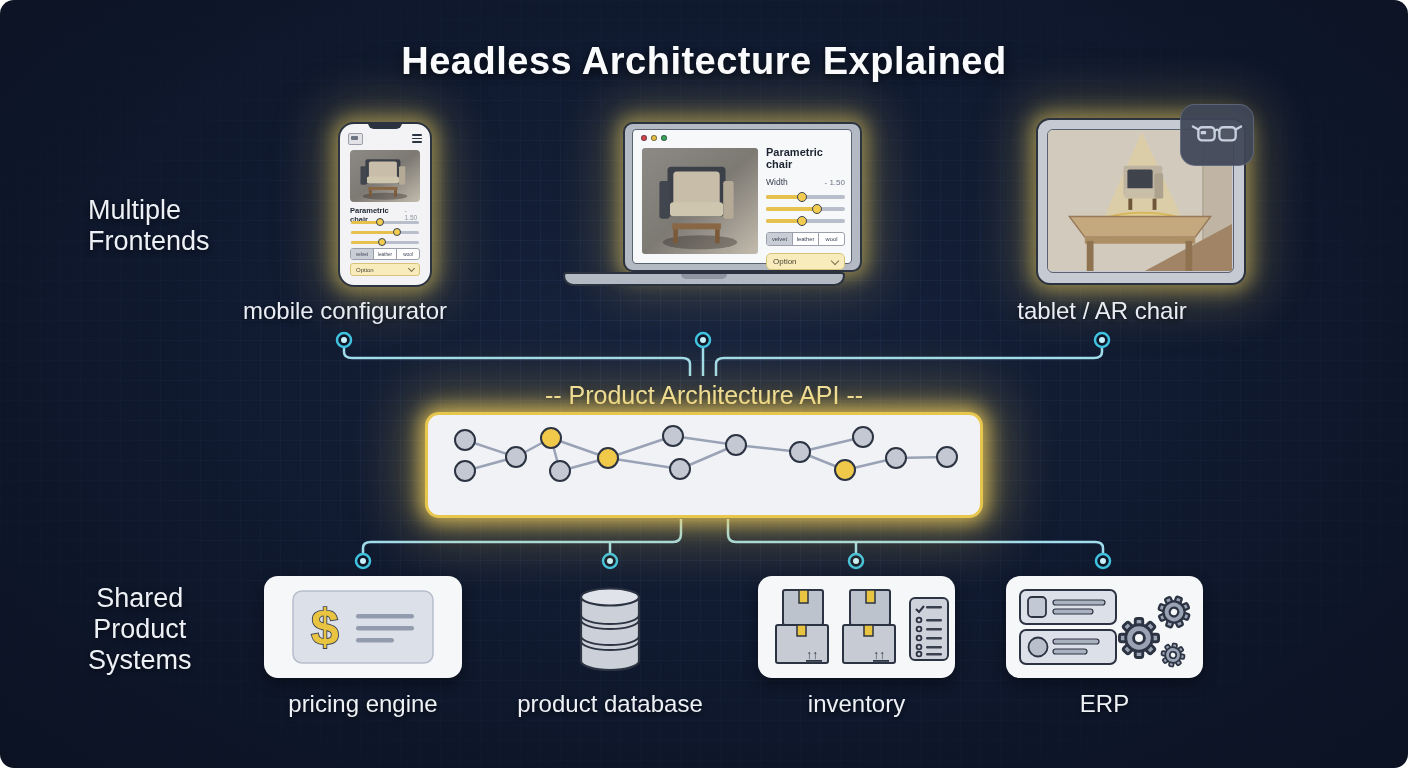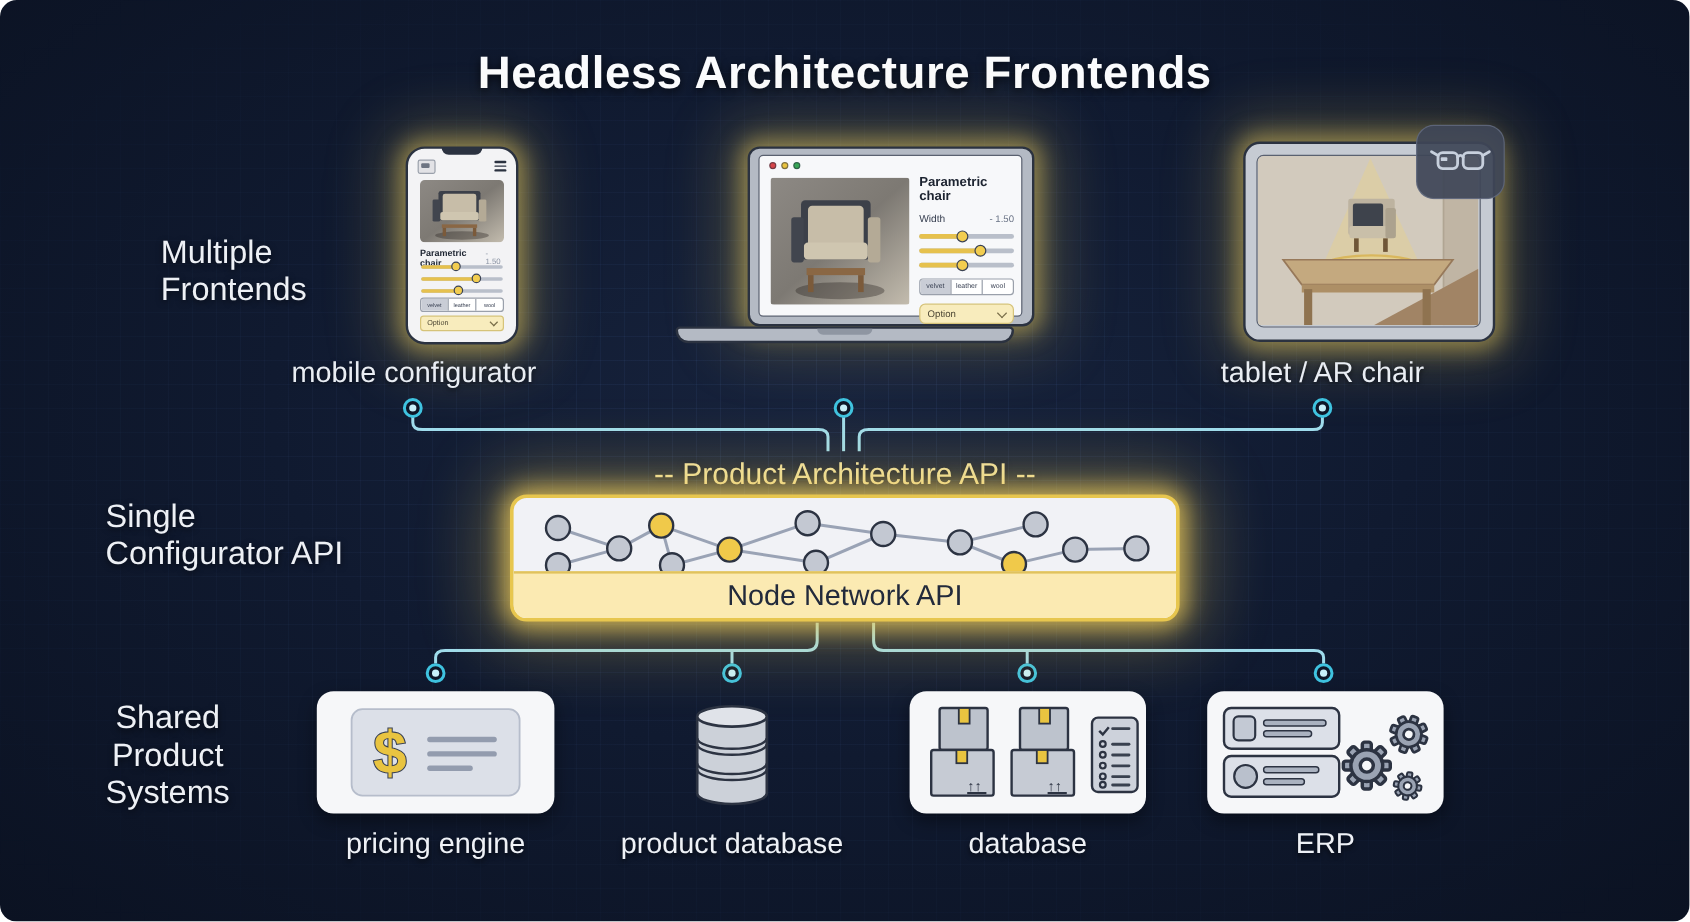--- a/index.html
+++ b/index.html
@@ -83,29 +83,25 @@
   
   .card{top:576px;height:102px;background:#f6f7f9;border-radius:14px;box-shadow:0 6px 14px rgba(0,0,0,.4);}
   svg text{font-family:"Liberation Sans",sans-serif;}
 </style>
 </head>
 <body>
 
 <div class="stage">
   <div class="grid"></div>
 
-  <div class="abs title">Headless Architecture Frontends</div>
-
-  <div class="abs side-label" style="left:88px;top:195px;margin-left:46px;">
+  <div class="abs title">Headless Architecture Explained</div>
+
+  <div class="abs side-label" style="left:88px;top:195px;">
     <div>Multiple</div>
     <div>Frontends</div>
-  </div>
-  <div class="abs side-label" style="left:88px;top:415px;">
-    <div>Single</div>
-    <div>Configurator API</div>
   </div>
   <div class="abs side-label" style="left:88px;top:583px;text-align:center;">
     <div>Shared</div>
     <div>Product</div>
     <div>Systems</div>
   </div>
 
   <div class="abs phone glow">
     <div class="abs notch"></div>
     <div class="abs p-logo">
@@ -331,21 +327,20 @@
         <circle cx="180" cy="43" r="10" fill="#f0c94a" stroke="#2c3342" stroke-width="2"></circle>
         <circle cx="245" cy="21" r="10" fill="#c3c8d2" stroke="#2c3342" stroke-width="2"></circle>
         <circle cx="252" cy="54" r="10" fill="#c3c8d2" stroke="#2c3342" stroke-width="2"></circle>
         <circle cx="308" cy="30" r="10" fill="#c3c8d2" stroke="#2c3342" stroke-width="2"></circle>
         <circle cx="372" cy="37" r="10" fill="#c3c8d2" stroke="#2c3342" stroke-width="2"></circle>
         <circle cx="417" cy="55" r="10" fill="#f0c94a" stroke="#2c3342" stroke-width="2"></circle>
         <circle cx="435" cy="22" r="10" fill="#c3c8d2" stroke="#2c3342" stroke-width="2"></circle>
         <circle cx="468" cy="43" r="10" fill="#c3c8d2" stroke="#2c3342" stroke-width="2"></circle>
         <circle cx="519" cy="42" r="10" fill="#c3c8d2" stroke="#2c3342" stroke-width="2"></circle>
       </svg>
-    <div class="node-band">Node Network API</div>
   </div>
 
   <div class="abs card" style="left:264px;width:198px;">
     <svg width="198" height="102" viewBox="0 0 198 102">
       <rect x="29" y="15" width="140" height="72" rx="9" fill="#dce0e8" stroke="#b6bdcb" stroke-width="1.5"></rect>
       <text x="47" y="68" font-size="50" font-weight="bold" fill="#e9c440" stroke="#3a4254" stroke-width="1.8" style="paint-order:stroke;">$</text>
       <rect x="92" y="38" width="58" height="4.5" rx="2.2" fill="#939cae"></rect>
       <rect x="92" y="50" width="58" height="4.5" rx="2.2" fill="#939cae"></rect>
       <rect x="92" y="62" width="38" height="4.5" rx="2.2" fill="#939cae"></rect>
     </svg>
@@ -427,15 +422,15 @@
         <rect x="47" y="73" width="34" height="5" rx="2.5" fill="#aab2c0" stroke-width="1.2"></rect>
       </g>
       <use href="#gear-sym" transform="translate(133,62) scale(1.7)"></use>
       <use href="#gear-sym" transform="translate(168,36) scale(1.35) rotate(20)"></use>
       <use href="#gear-sym" transform="translate(167,79) scale(1.0) rotate(10)"></use>
     </svg>
   </div>
 
   <div class="abs be-label" style="left:510px;width:200px;">product database</div>
   <div class="abs be-label" style="left:264px;width:198px;">pricing engine</div>
-  <div class="abs be-label" style="left:758px;width:197px;">database</div>
+  <div class="abs be-label" style="left:758px;width:197px;">inventory</div>
   <div class="abs be-label" style="left:1006px;width:197px;">ERP</div>
 </div>
 
 </body></html>

